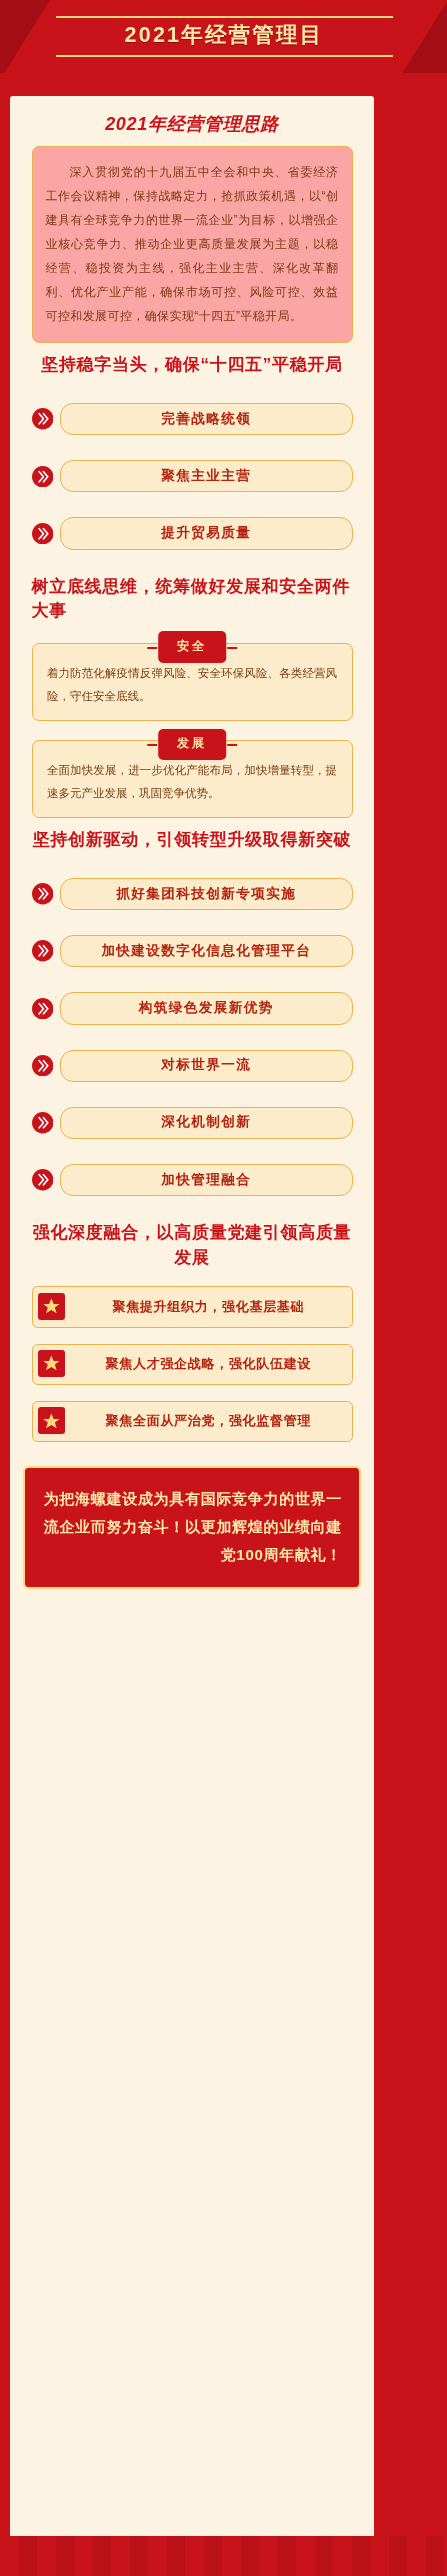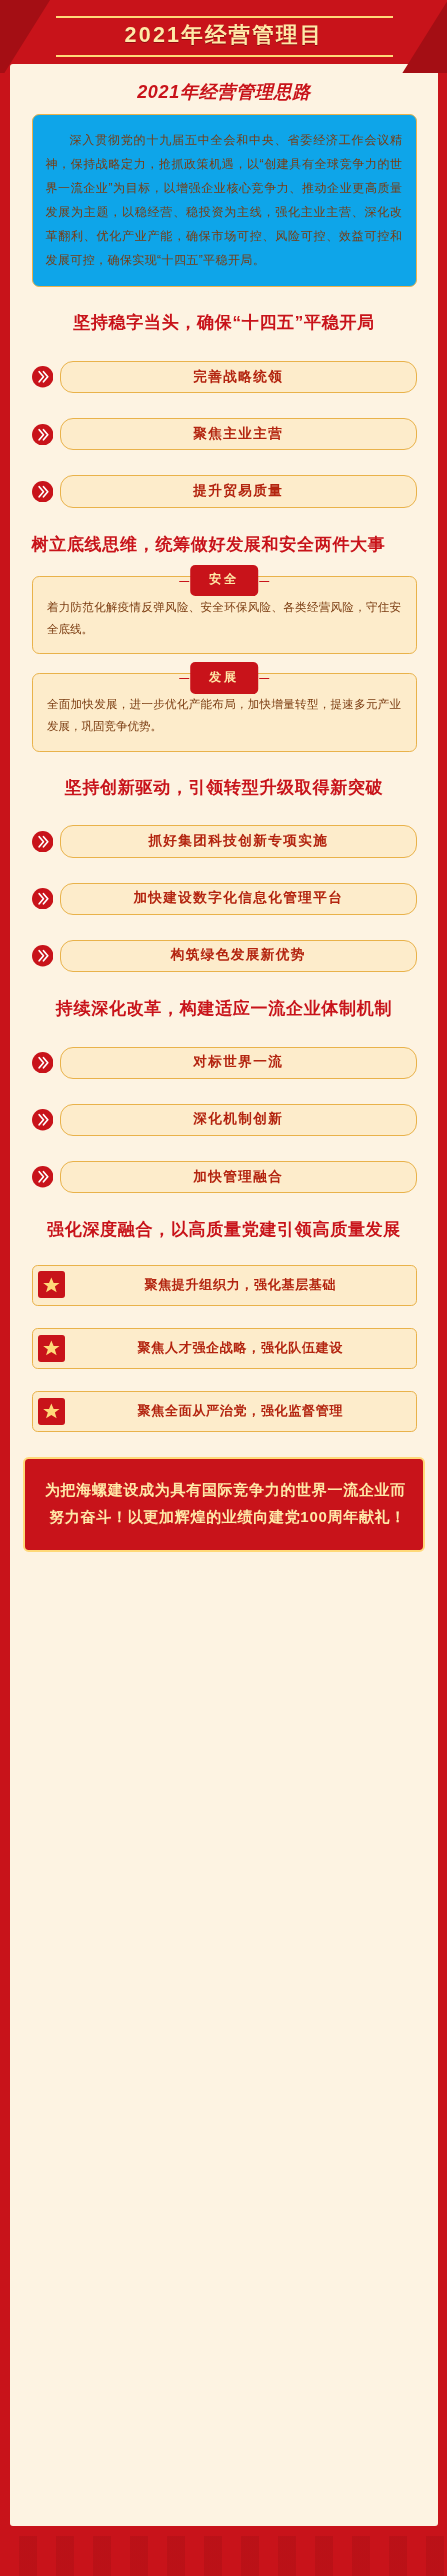--- a/index.html
+++ b/index.html
@@ -13,22 +13,22 @@
     position:relative;
     width:448px;
     min-height:2576px;
     background:
       linear-gradient(180deg,#c8131a 0%,#c8131a 100%);
     overflow:hidden;
   }
   
   .inner{
     position:absolute;
-    left:10px; top:64px;
-    width:428px;
+    left:10px; top:96px;
+    width:364px;
     min-height:2462px;
     background:#fdf3e2;
     border-radius:2.9px;
   }
   
   .header{
     position:relative;
     height:73px;
     background:#c8131a;
     display:flex;
@@ -67,37 +67,37 @@
   .hdr-corner.r{right:0;top:0;border-bottom:80px solid #a40e14;border-left:50px solid transparent;}
 
   
   .sec{padding:0 21.5px;}
   .sec-title{
     color:#c8131a;
     font-size:17px;
     font-weight:bold;
     line-height:1.45;
     text-align:center;
-    margin:24px 0 10px;
+    margin:10px 0 10px;
     letter-spacing:0.7px;
   }
   .sec-title.left{text-align:left;}
 
   
   .thought-head{
     text-align:center;
     color:#c8131a;
     font-size:18px;
     font-weight:bold;
     font-style:italic;
     margin:16px 0 10px;
     letter-spacing:0.7px;
   }
   .thought-box{
-    background:#0ea5e9;
+    background:#fca5a5;
     border:1.4px solid #e9b24a;
     border-radius:7.2px;
     padding:13px 13px 14.4px;
     color:#7a3b10;
     font-size:12px;
     line-height:2.0;
     text-align:justify;
     text-indent:2em;
     letter-spacing:0.4px;
   }
@@ -164,21 +164,21 @@
   .tagbox .tag:before{left:-11.5px;}
   .tagbox .tag:after{right:-11.5px;}
 
   
   .star-row{
     display:flex;
     align-items:center;
     background:#fdeccb;
     border:1.4px solid #e9b24a;
     border-radius:5.7px;
-    margin:22px 0;
+    margin:16px 0;
     padding:5.7px 8.6px 6.5px 5.7px;
   }
   .star-badge{
     flex:0 0 auto;
     width:27px;height:27px;
     background:#c8131a;
     border-radius:2.9px;
     margin-right:8.6px;
     display:flex;align-items:center;justify-content:center;
   }
@@ -307,21 +307,20 @@
       <div class="arrow-row">
         <svg class="arrow-ico" viewBox="0 0 30 30">
           <circle cx="15" cy="15" r="15" fill="#c8131a"></circle>
           <path d="M10 8l6 7-6 7M16 8l6 7-6 7" fill="none" stroke="#ffffff" stroke-width="2.4" stroke-linecap="round" stroke-linejoin="round"></path>
         </svg>
         <div class="pill">构筑绿色发展新优势</div>
       </div>
     </div>
 
     <div class="sec">
-      <div class="sec-title">持续深化改革，构建适应一流企业体制机制</div>
 
       <div class="arrow-row">
         <svg class="arrow-ico" viewBox="0 0 30 30">
           <circle cx="15" cy="15" r="15" fill="#c8131a"></circle>
           <path d="M10 8l6 7-6 7M16 8l6 7-6 7" fill="none" stroke="#ffffff" stroke-width="2.4" stroke-linecap="round" stroke-linejoin="round"></path>
         </svg>
         <div class="pill">对标世界一流</div>
       </div>
 
       <div class="arrow-row">

